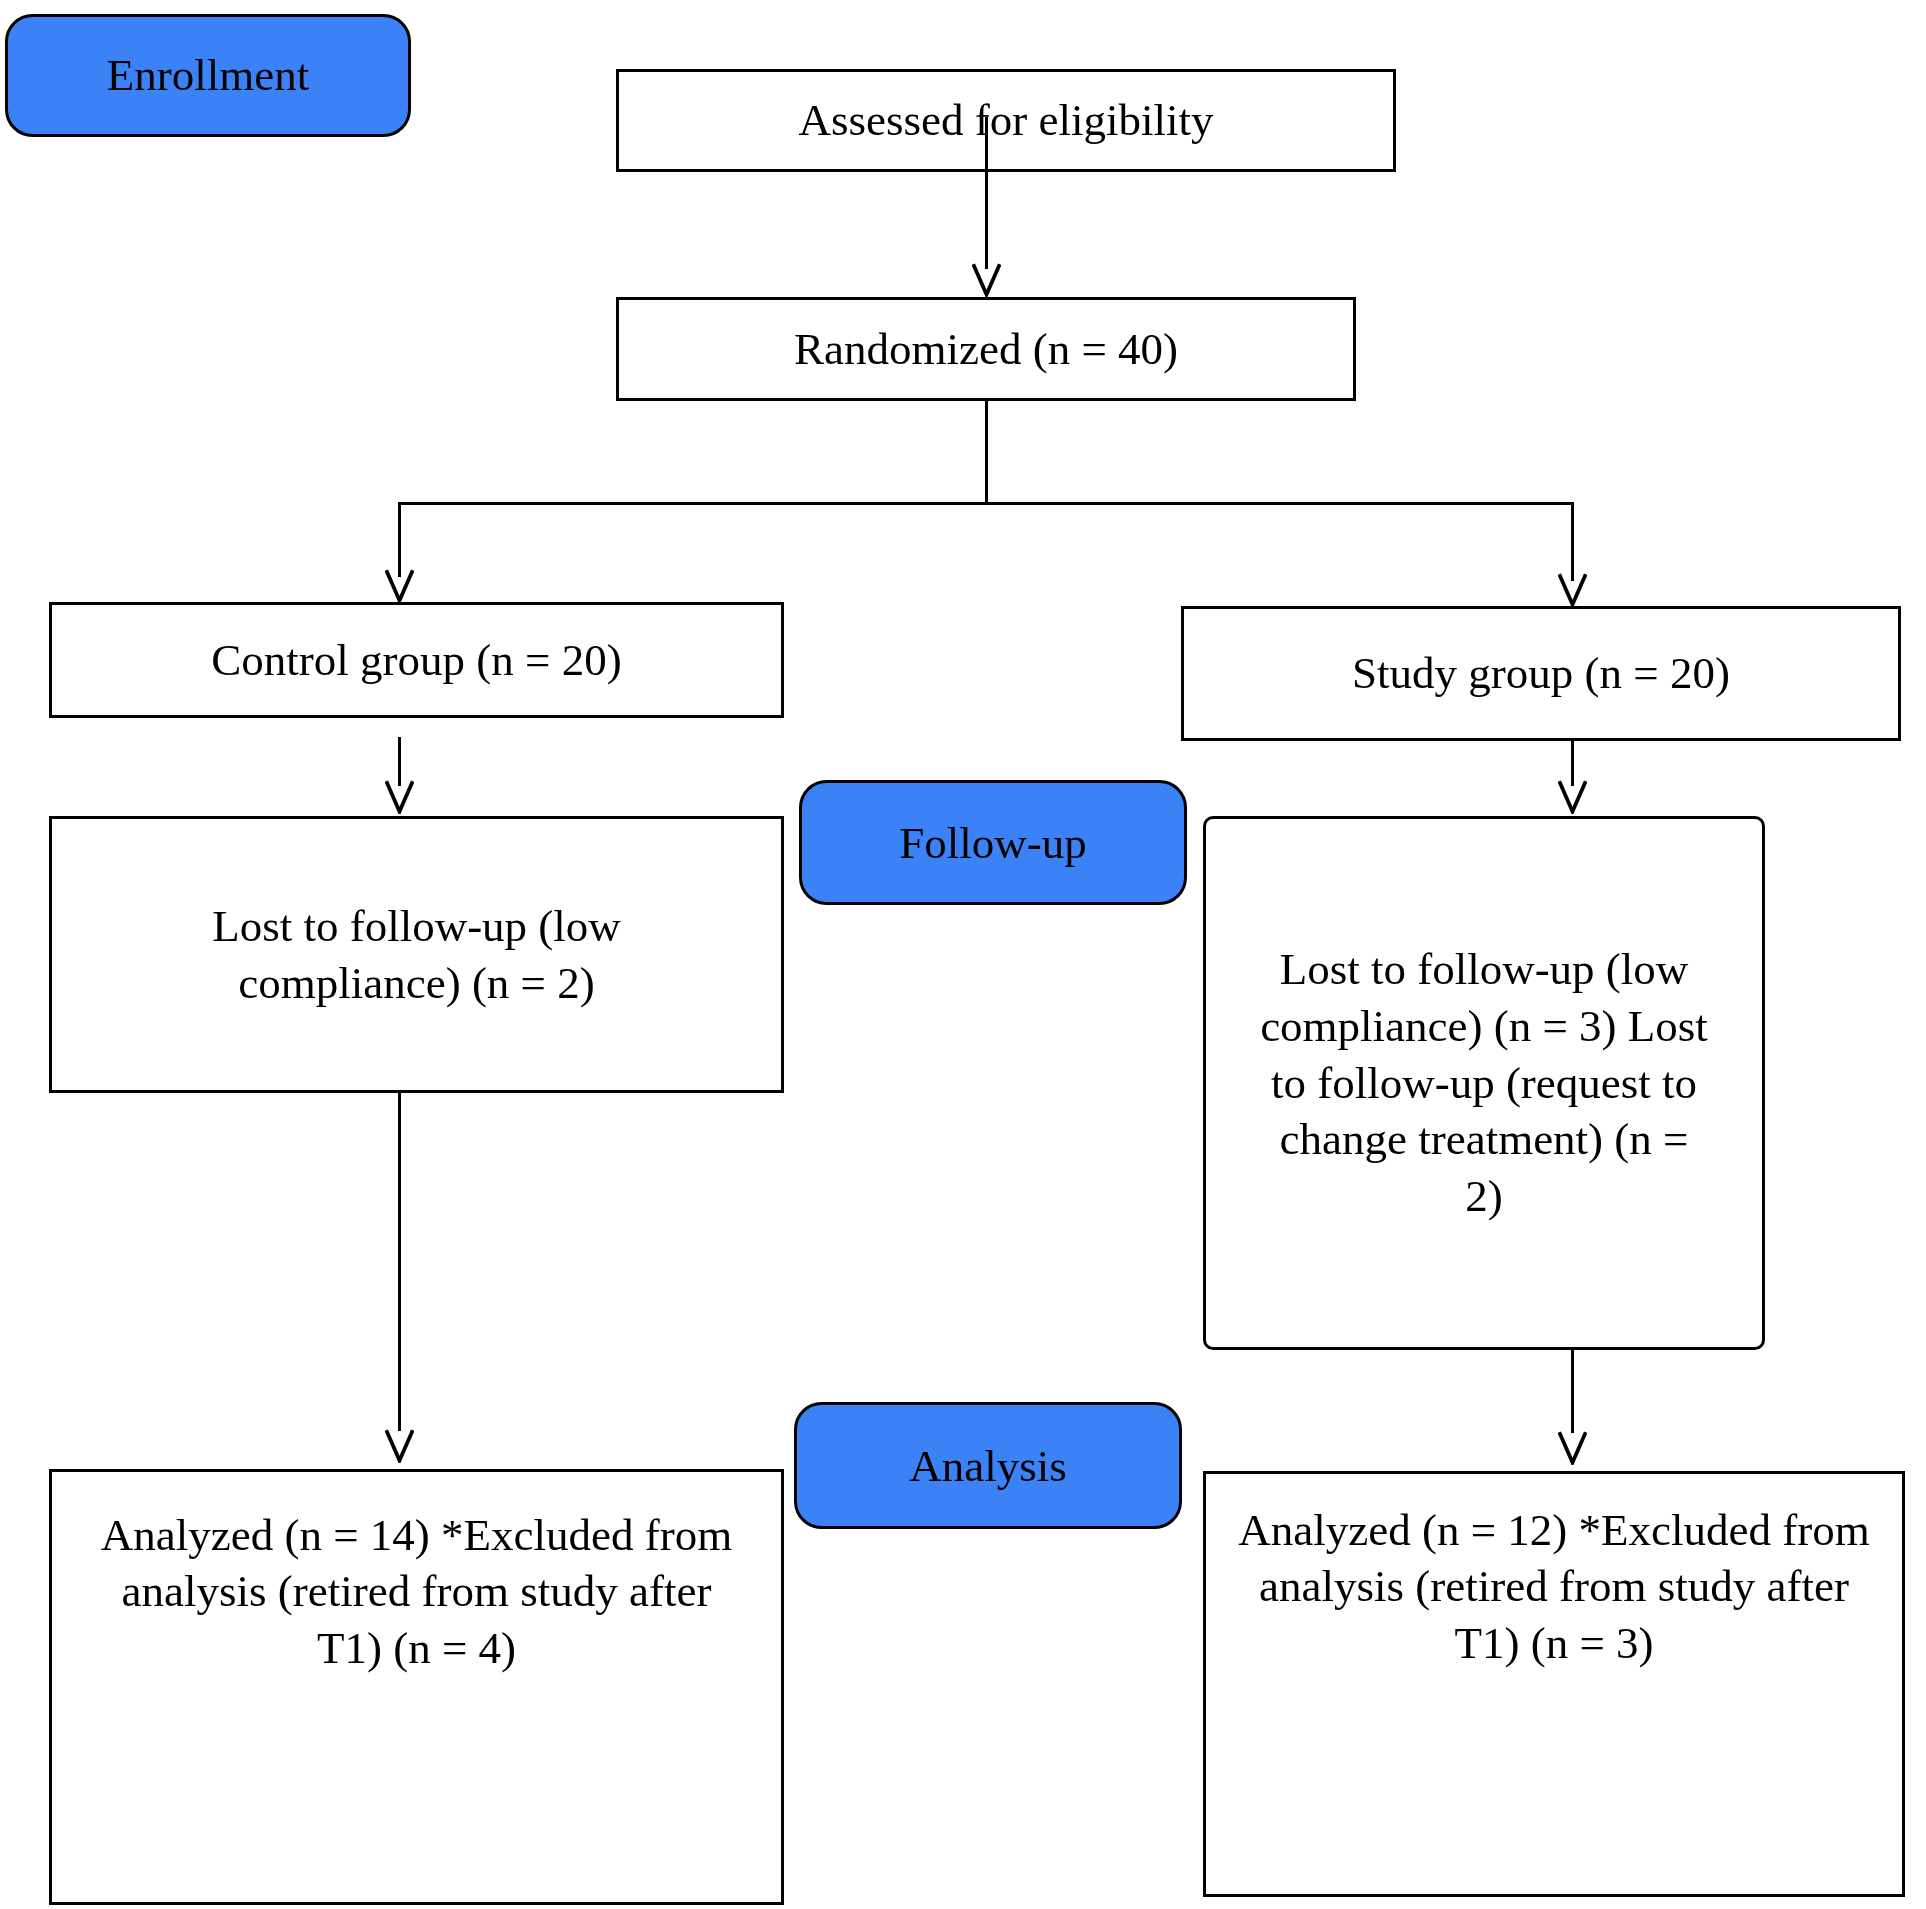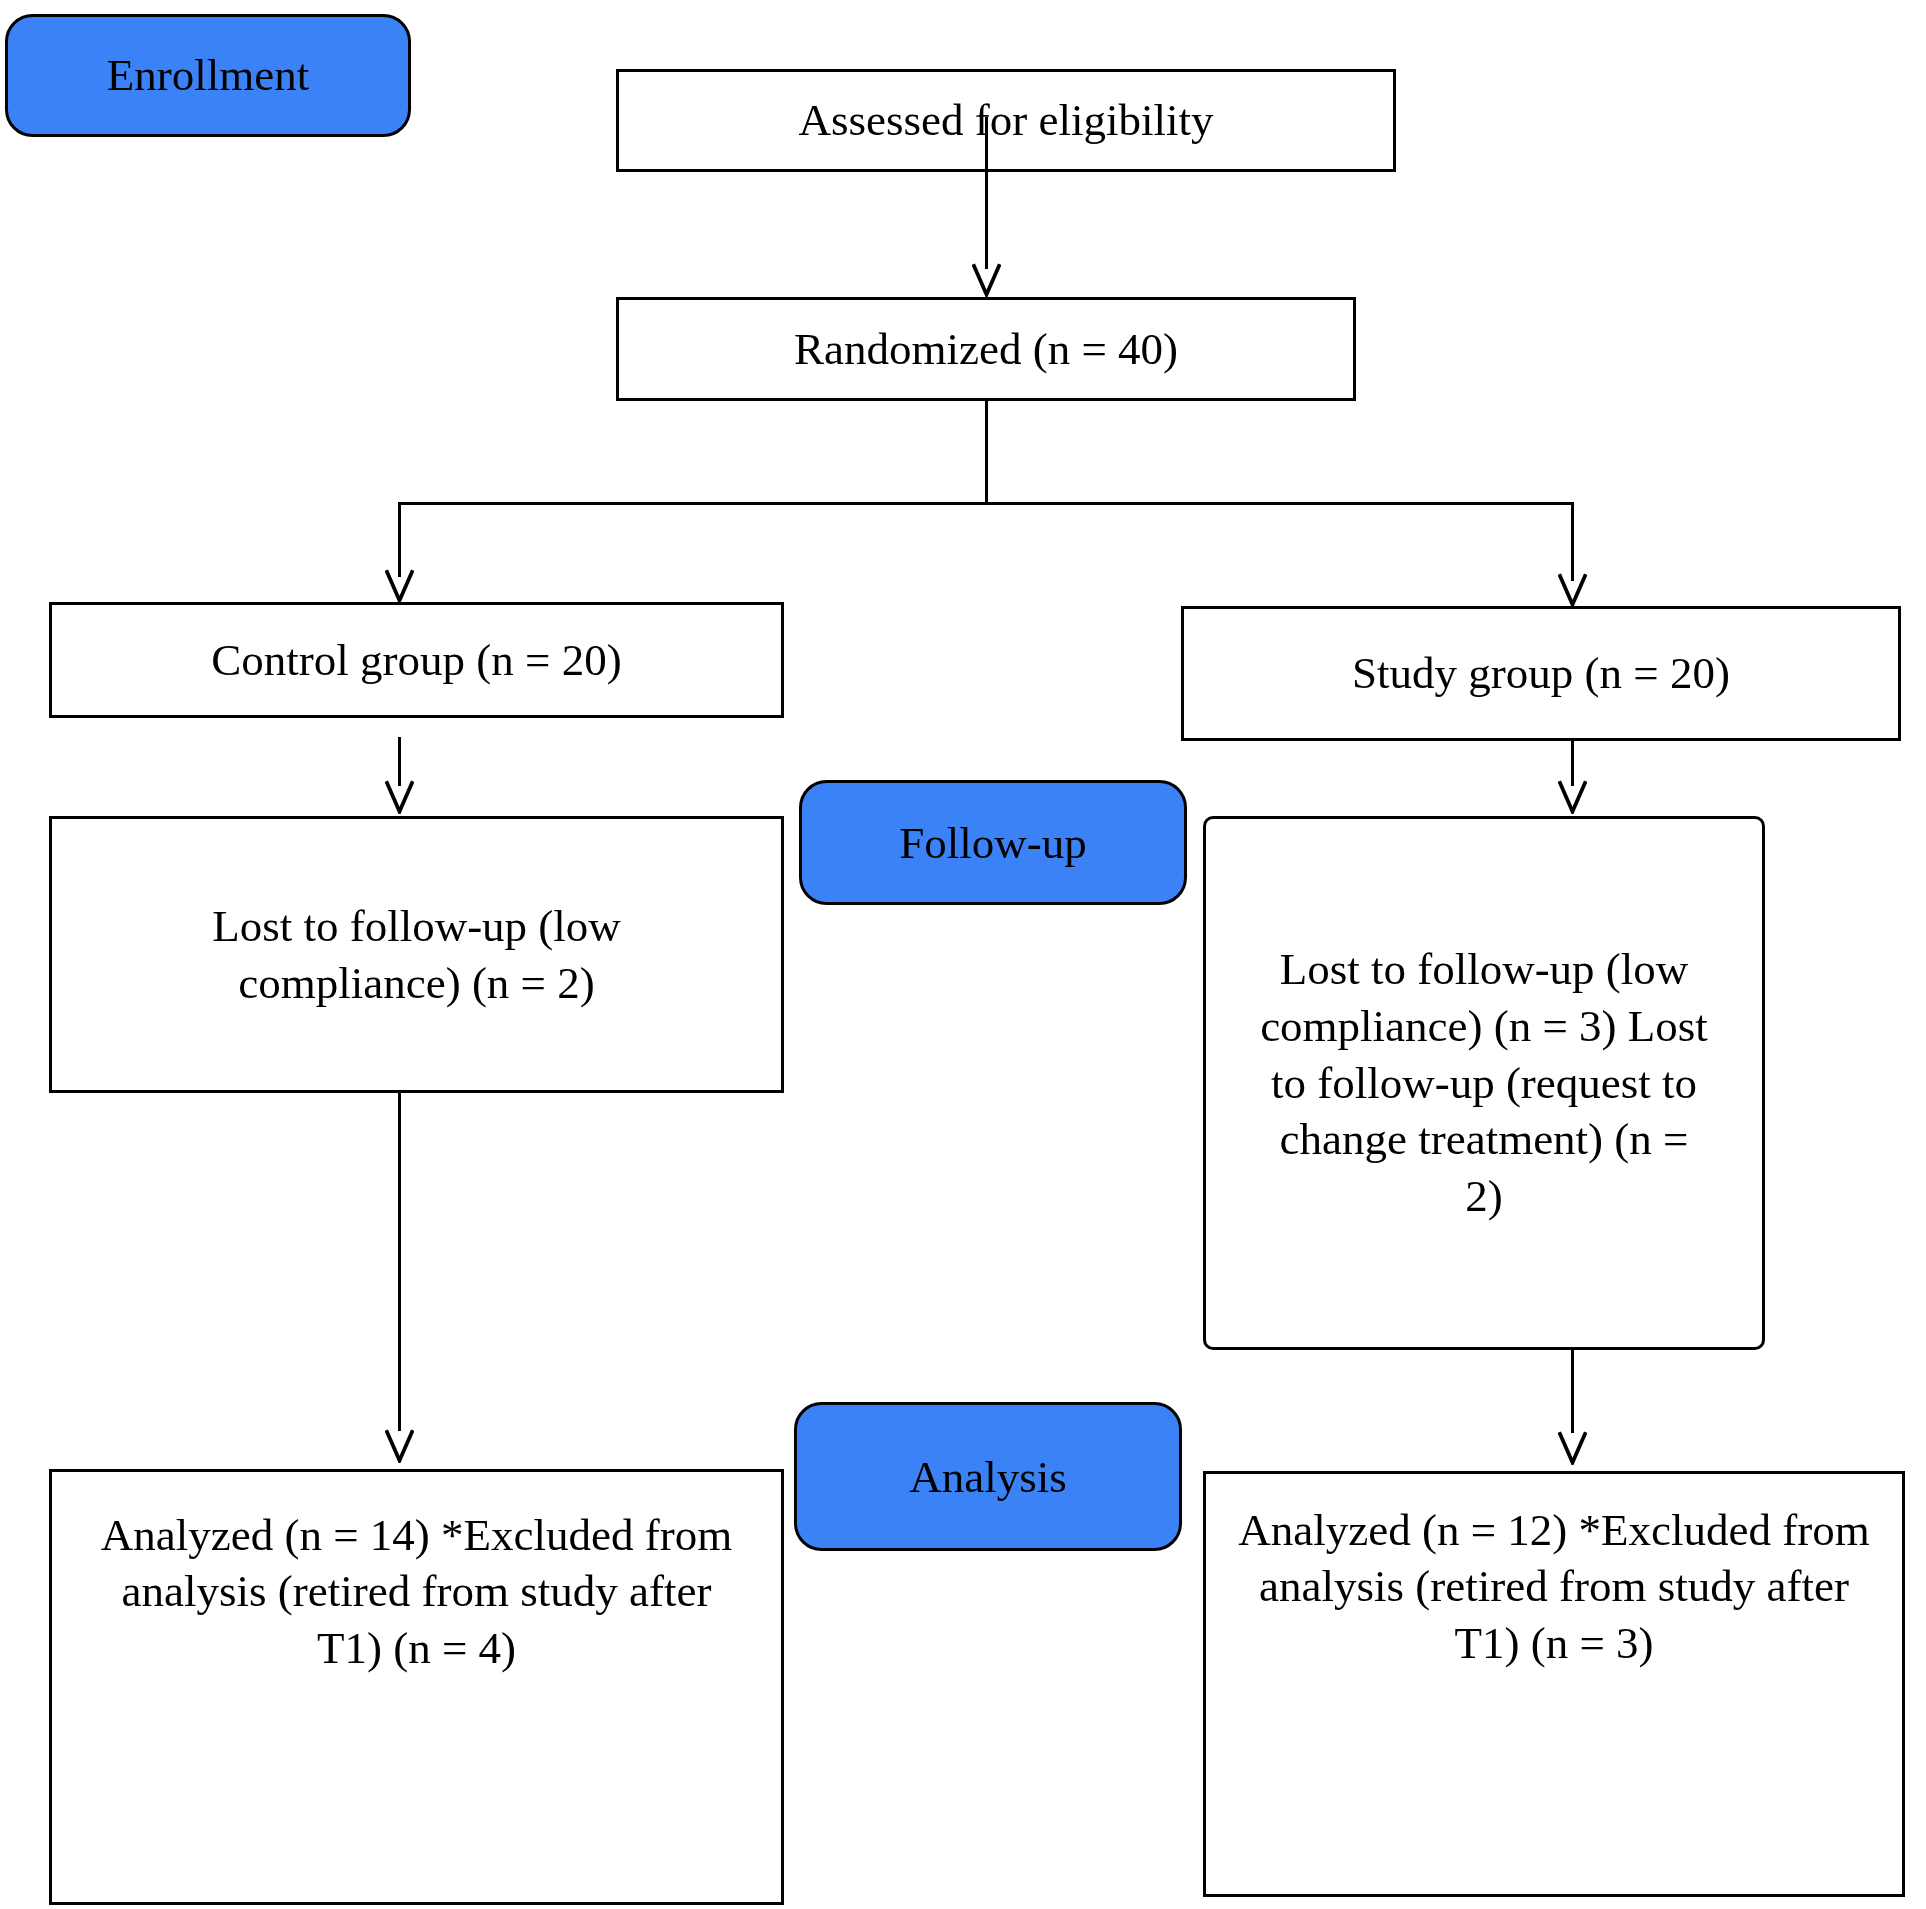--- a/index.html
+++ b/index.html
@@ -152,21 +152,21 @@
     </svg>
   </div>
 
   <div class="vline" style="left:1571px; top:1350px; height:83px;"></div>
   <div class="arrowhead" style="left:1558px; top:1431px;">
     <svg viewBox="0 0 46 54" preserveAspectRatio="none" aria-hidden="true">
       <path d="M2 2 L23 50 L44 2" fill="none" stroke="#000000" stroke-width="6"></path>
     </svg>
   </div>
 
-  <div class="stage" style="left:794px; top:1402px; width:388px; height:149px;">
+  <div class="stage" style="left:794px; top:1402px; width:388px; height:127px;">
     <span class="txt">Analysis</span>
   </div>
 
   <div class="box" style="left:49px; top:1469px; width:735px; height:436px; padding:12px 35px; align-items:flex-start;">
     <span class="txt" style="margin-top:22.5px;">Analyzed (n = 14) *Excluded from analysis (retired from study after T1) (n = 4)</span>
   </div>
 
   <div class="box" style="left:1203px; top:1471px; width:702px; height:426px; padding:0 21px; align-items:flex-start;">
     <span class="txt" style="margin-top:27.6px;">Analyzed (n = 12) *Excluded from analysis (retired from study after T1) (n = 3)</span>
   </div>

